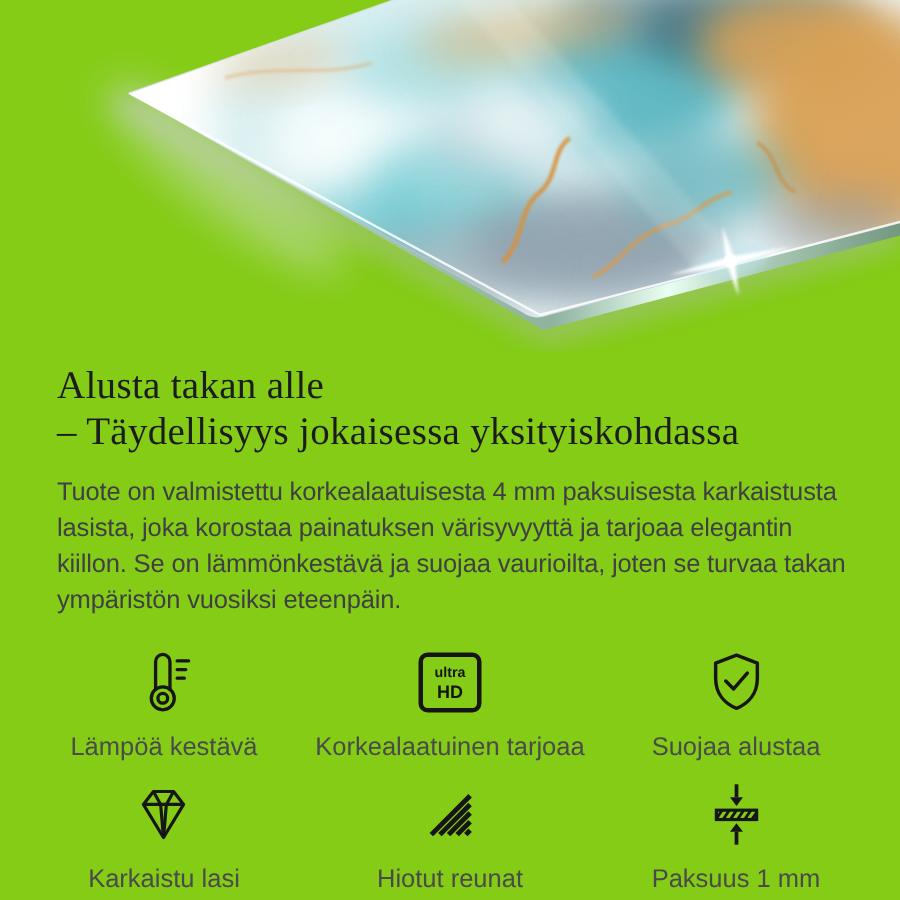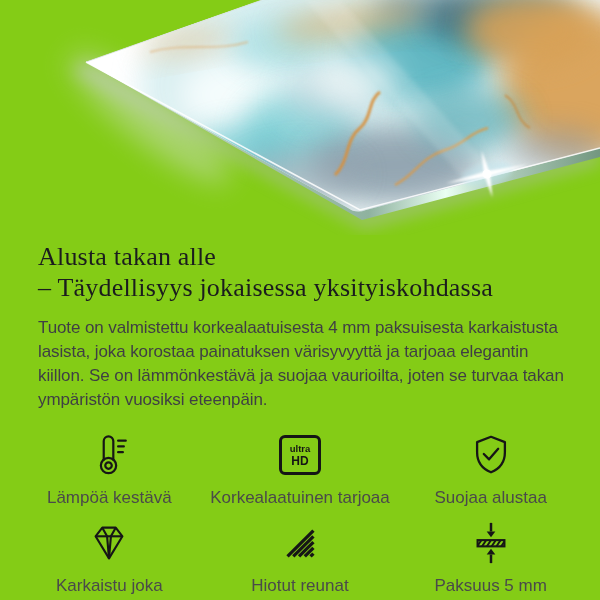--- a/index.html
+++ b/index.html
@@ -174,21 +174,21 @@
 
     <div class="feature">
       <div class="icon-box">
         <svg width="46" height="46" viewBox="0 0 48 48" fill="none" stroke="#161616" stroke-width="2.2" stroke-linejoin="round">
           <path d="M10 17 L17 8 H31 L38 17 L24 40 Z"></path>
           <path d="M10 17 H38"></path>
           <path d="M17 8 L22 17 L24 40"></path>
           <path d="M31 8 L26 17 L24 40"></path>
         </svg>
       </div>
-      <div class="label">Karkaistu joka</div>
+      <div class="label">Karkaistu lasi</div>
     </div>
 
     <div class="feature">
       <div class="icon-box">
         <svg width="46" height="46" viewBox="0 0 48 48" fill="none" stroke="#161616" stroke-width="3.4">
           <path d="M11 38 L38 11"></path>
           <path d="M17 38 L38 17"></path>
           <path d="M23 38 L38 23"></path>
           <path d="M29 38 L38 29"></path>
           <path d="M35 38 L38 35"></path>
@@ -208,17 +208,17 @@
           <g clip-path="url(#barClip)" stroke-width="2">
             <path d="M8 30 L16 18 M13 30 L21 18 M18 30 L26 18 M23 30 L31 18 M28 30 L36 18 M33 30 L41 18"></path>
           </g>
           <rect x="10" y="21" width="28" height="6.5" stroke-width="2.2"></rect>
           <path d="M24 3 V12" stroke-width="2.6"></path>
           <polygon points="19.5,12 28.5,12 24,18" fill="#161616" stroke="none"></polygon>
           <path d="M24 45 V36" stroke-width="2.6"></path>
           <polygon points="19.5,36 28.5,36 24,30" fill="#161616" stroke="none"></polygon>
         </svg>
       </div>
-      <div class="label">Paksuus 5 mm</div>
+      <div class="label">Paksuus 1 mm</div>
     </div>
 
   </div>
 </div>
 
 </body></html>

